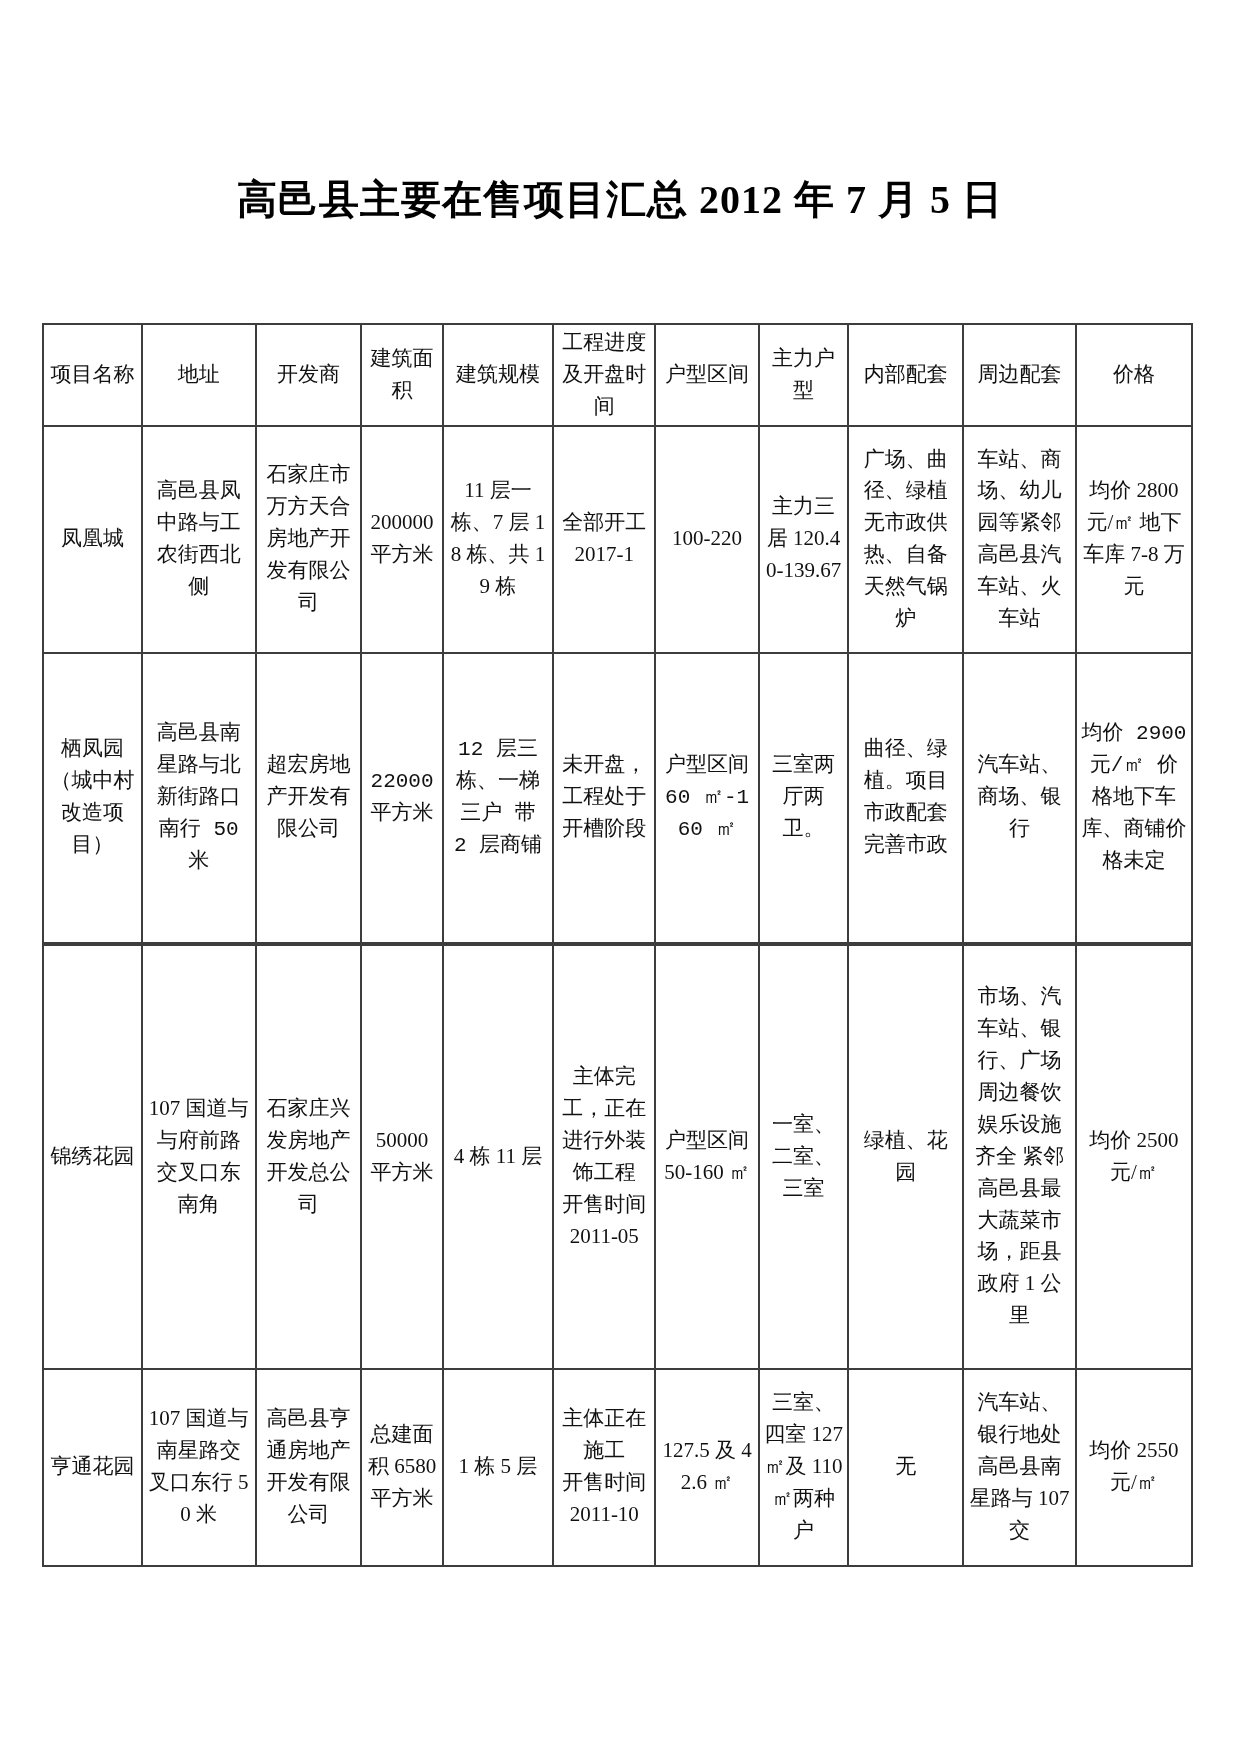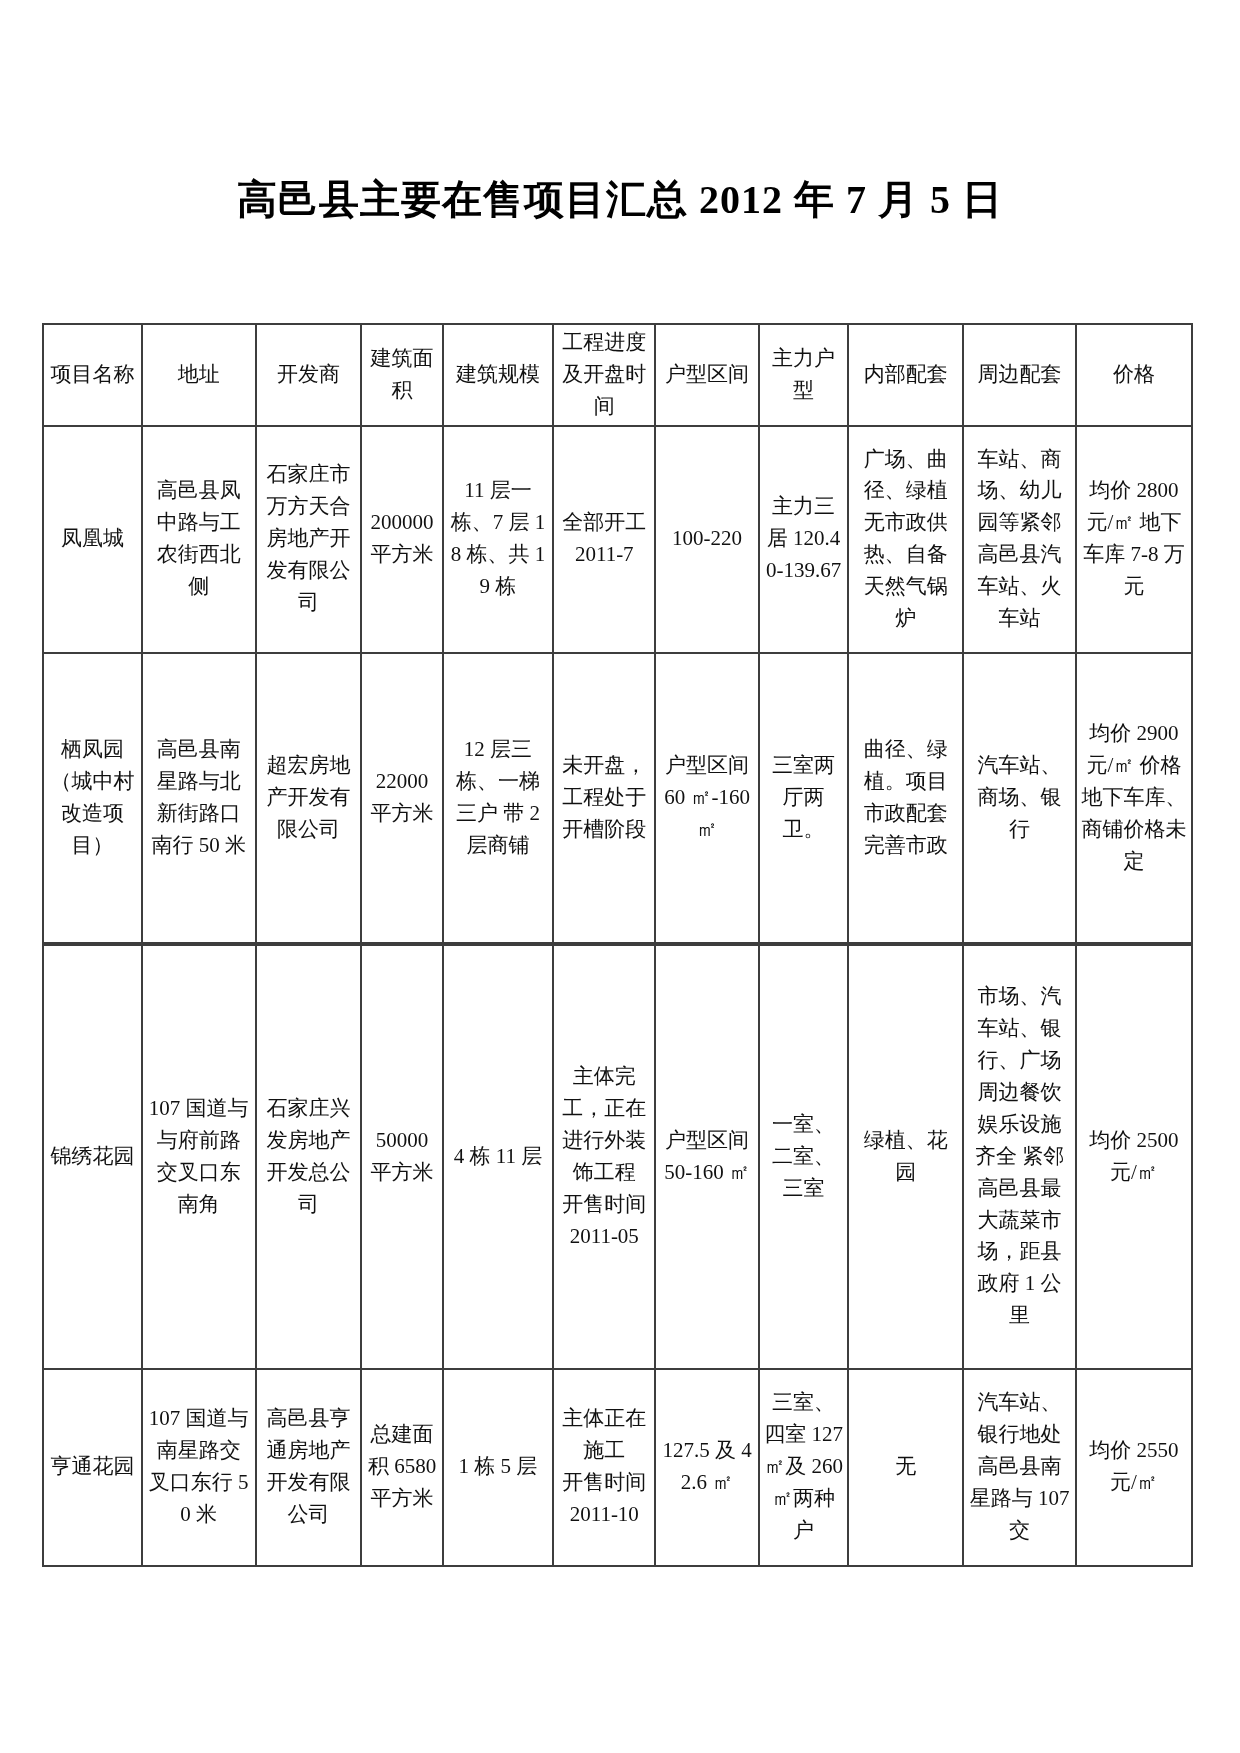--- a/index.html
+++ b/index.html
@@ -35,21 +35,21 @@
     font-weight:normal;
     text-align:center;
     vertical-align:middle;
     padding:2px 4px;
     word-break:break-all;
     white-space:pre-line;
     color:#111111;
   }
   tr.hdr{height:100px;}
   tr.row-0{height:227px;}
-  tr.row-1{height:291px;}
+  tr.row-1{height:291px;font-family:Liberation Mono, monospace;}
   tr.row-2{height:425px;}
   tr.row-3{height:197px;}
   tr.row-1 td{border-bottom-width:4px;}  
   col.c-name{width:8.6%;}
   col.c-addr{width:9.9%;}
   col.c-dev{width:9.2%;}
   col.c-area{width:7.1%;}
   col.c-scale{width:9.6%;}
   col.c-prog{width:8.9%;}
   col.c-range{width:9.0%;}
@@ -95,21 +95,21 @@
       </tr>
     </thead>
     <tbody>
       <tr class="row-0">
         <td>凤凰城</td>
         <td>高邑县凤中路与工农街西北侧</td>
         <td>石家庄市万方天合房地产开发有限公司</td>
         <td>200000 平方米</td>
         <td>11 层一栋、7 层 18 栋、共 19 栋</td>
         <td>全部开工
-2011-7</td>
+2017-1</td>
         <td>100-220</td>
         <td>主力三居 120.40-139.67</td>
         <td>广场、曲径、绿植 无市政供热、自备天然气锅炉</td>
         <td>车站、商场、幼儿园等紧邻高邑县汽车站、火车站</td>
         <td>均价 2800 元/㎡ 地下车库 7-8 万元</td>
       </tr>
       <tr class="row-1">
         <td>栖凤园（城中村改造项目）</td>
         <td>高邑县南星路与北新街路口南行 50 米</td>
         <td>超宏房地产开发有限公司</td>
@@ -141,21 +141,21 @@
       <tr class="row-3">
         <td>亨通花园</td>
         <td>107 国道与南星路交叉口东行 50 米</td>
         <td>高邑县亨通房地产开发有限公司</td>
         <td>总建面积 6580 平方米</td>
         <td>1 栋 5 层</td>
         <td>主体正在施工
 开售时间
 2011-10</td>
         <td>127.5 及 42.6 ㎡</td>
-        <td>三室、四室 127㎡及 260 ㎡两种户</td>
+        <td>三室、四室 127㎡及 110 ㎡两种户</td>
         <td>无</td>
         <td>汽车站、银行地处高邑县南星路与 107 交</td>
         <td>均价 2550 元/㎡</td>
       </tr>
     </tbody>
   </table>
 
 </div>
 
 </body></html>

